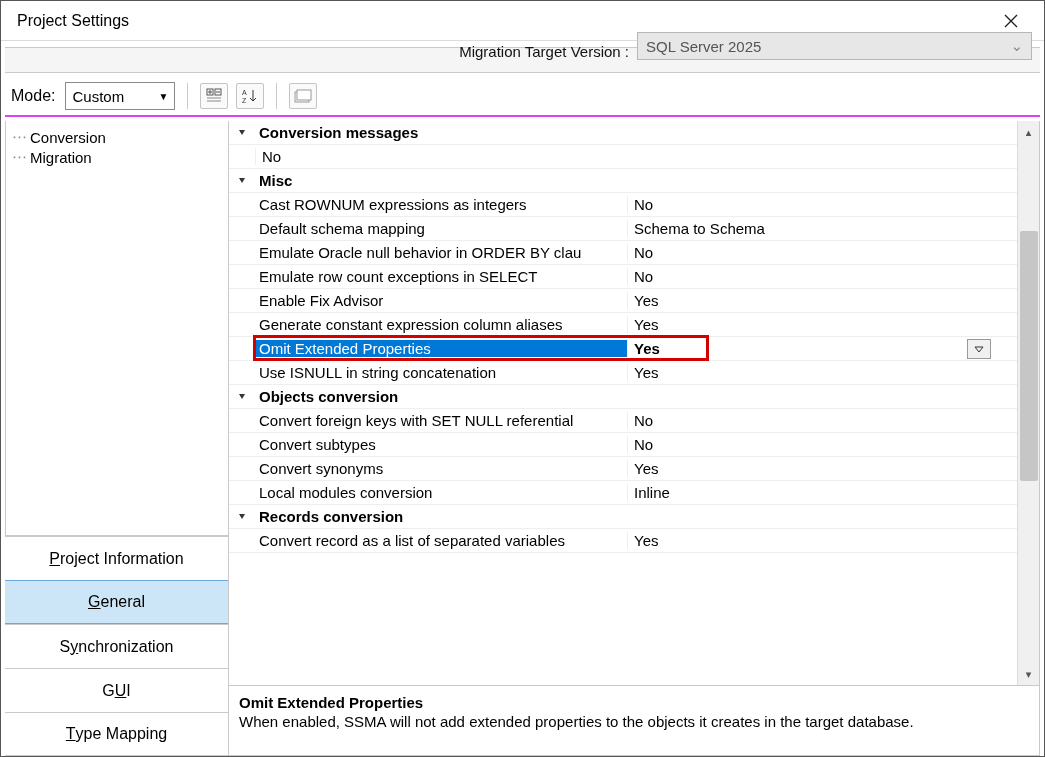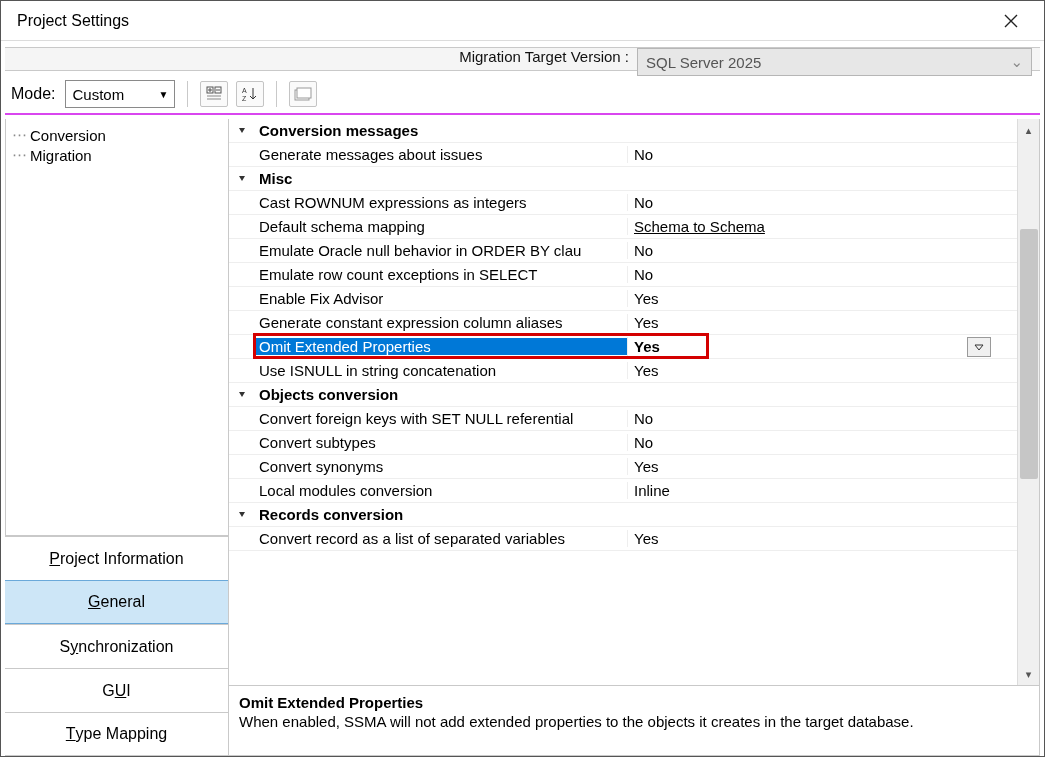--- a/index.html
+++ b/index.html
@@ -15,22 +15,22 @@
     display: flex; align-items: center; justify-content: space-between;
     height: 40px; padding: 0 10px 0 16px;
     border-bottom: 1px solid #dcdcdc;
   }
   .titlebar .title { font-size: 16px; }
   .titlebar .close {
     width: 46px; height: 100%; display: flex; align-items: center; justify-content: center;
     font-size: 18px; cursor: default;
   }
   .target-bar {
-    display: flex; align-items: flex-start; justify-content: flex-end;
-    height: 24px; padding: 0 8px;
+    display: flex; align-items: flex-end; justify-content: flex-end;
+    height: 24px; padding: 12px 8px;
     background: #f5f5f5;
     border: 1px solid #c9c9c9;
     border-left: none; border-right: none;
     gap: 8px;
     margin: 6px 4px 0 4px;
   }
   .target-bar .label { color: #111; }
   .target-bar .combo {
     width: 395px; height: 28px;
     background: #e7e7e7;
@@ -256,42 +256,41 @@
       <div class="propgrid-wrap">
         <div class="propgrid" id="propgrid">
             <div class="row group">
               <div class="togglecell"><svg width="12" height="12" viewBox="0 0 12 12">
                   <path d="M3 4 L9 4 L6 9 Z" fill="#333"></path>
                 </svg></div>
               <div class="key">Conversion messages</div>
             </div>
             <div class="row">
               <div class="togglecell"></div>
-              <div class="key">Generate messages about issues</div>
               <div class="val" style="display: flex; align-items: center;">
                 <span>No</span>
               </div>
             </div>
             <div class="row group">
               <div class="togglecell"><svg width="12" height="12" viewBox="0 0 12 12">
                   <path d="M3 4 L9 4 L6 9 Z" fill="#333"></path>
                 </svg></div>
               <div class="key">Misc</div>
             </div>
             <div class="row">
               <div class="togglecell"></div>
               <div class="key">Cast ROWNUM expressions as integers</div>
               <div class="val" style="display: flex; align-items: center;">
                 <span>No</span>
               </div>
             </div>
             <div class="row">
               <div class="togglecell"></div>
               <div class="key">Default schema mapping</div>
-              <div class="val" style="display: flex; align-items: center; text-decoration: underline;">
+              <div class="val" style="display: flex; align-items: center;">
                 <span>Schema to Schema</span>
               </div>
             </div>
             <div class="row">
               <div class="togglecell"></div>
               <div class="key">Emulate Oracle null behavior in ORDER BY clau</div>
               <div class="val" style="display: flex; align-items: center;">
                 <span>No</span>
               </div>
             </div>

